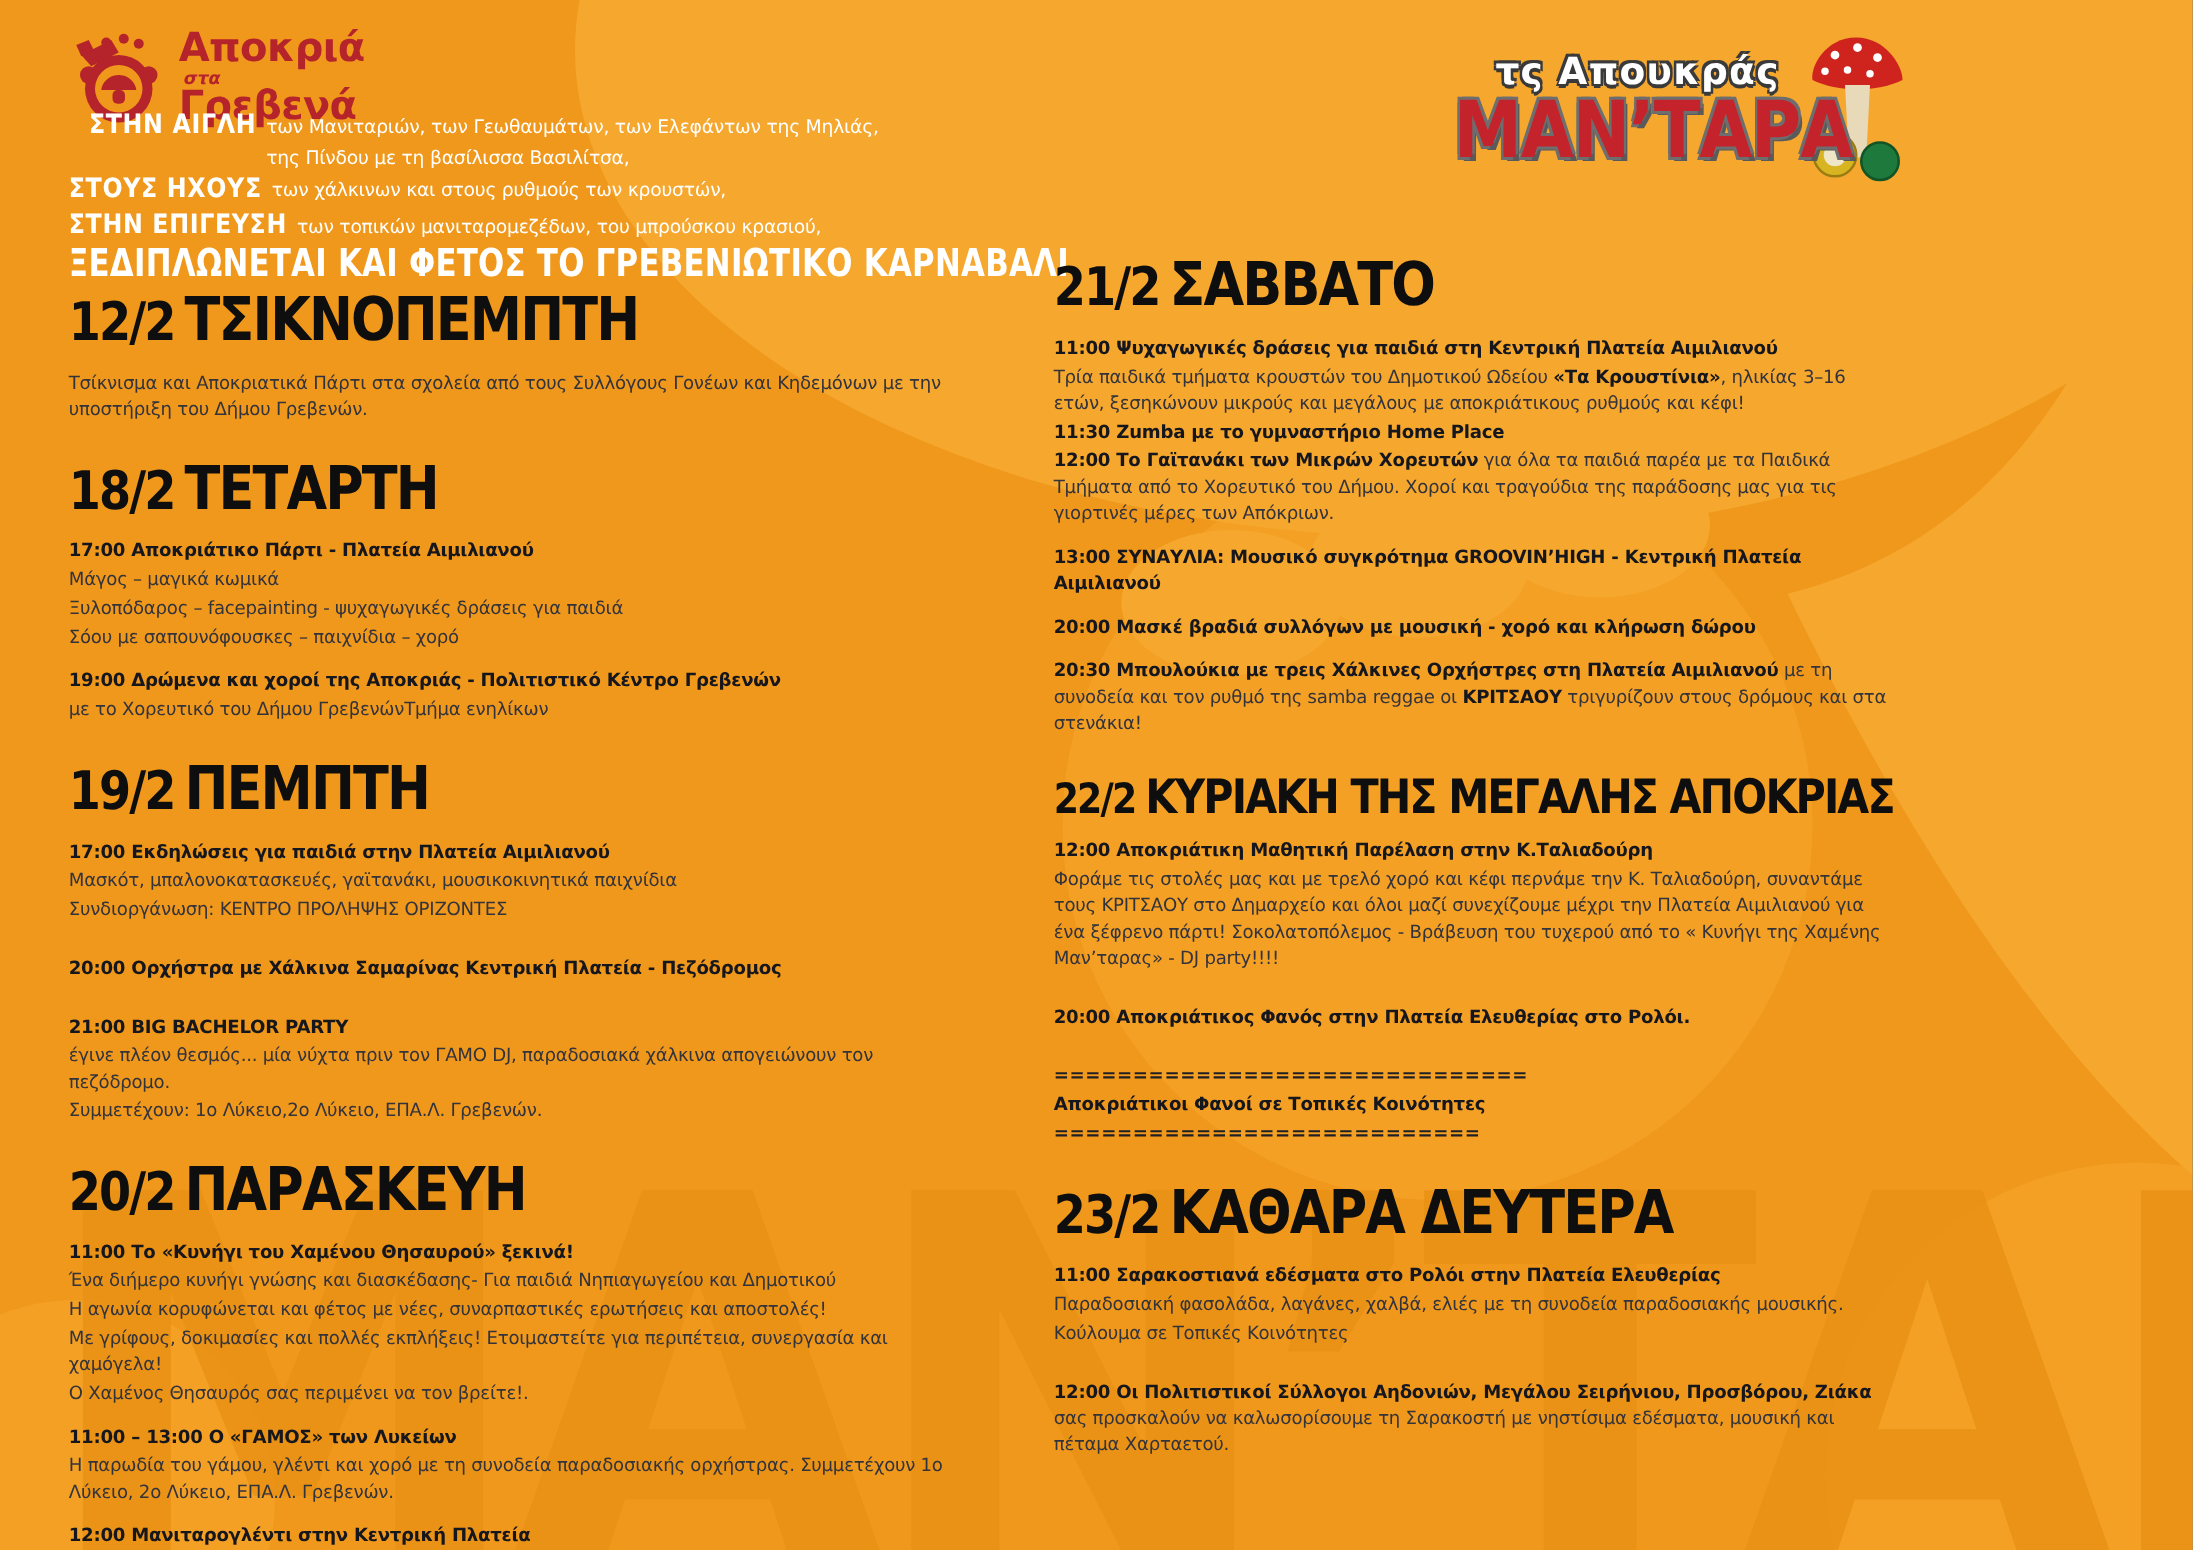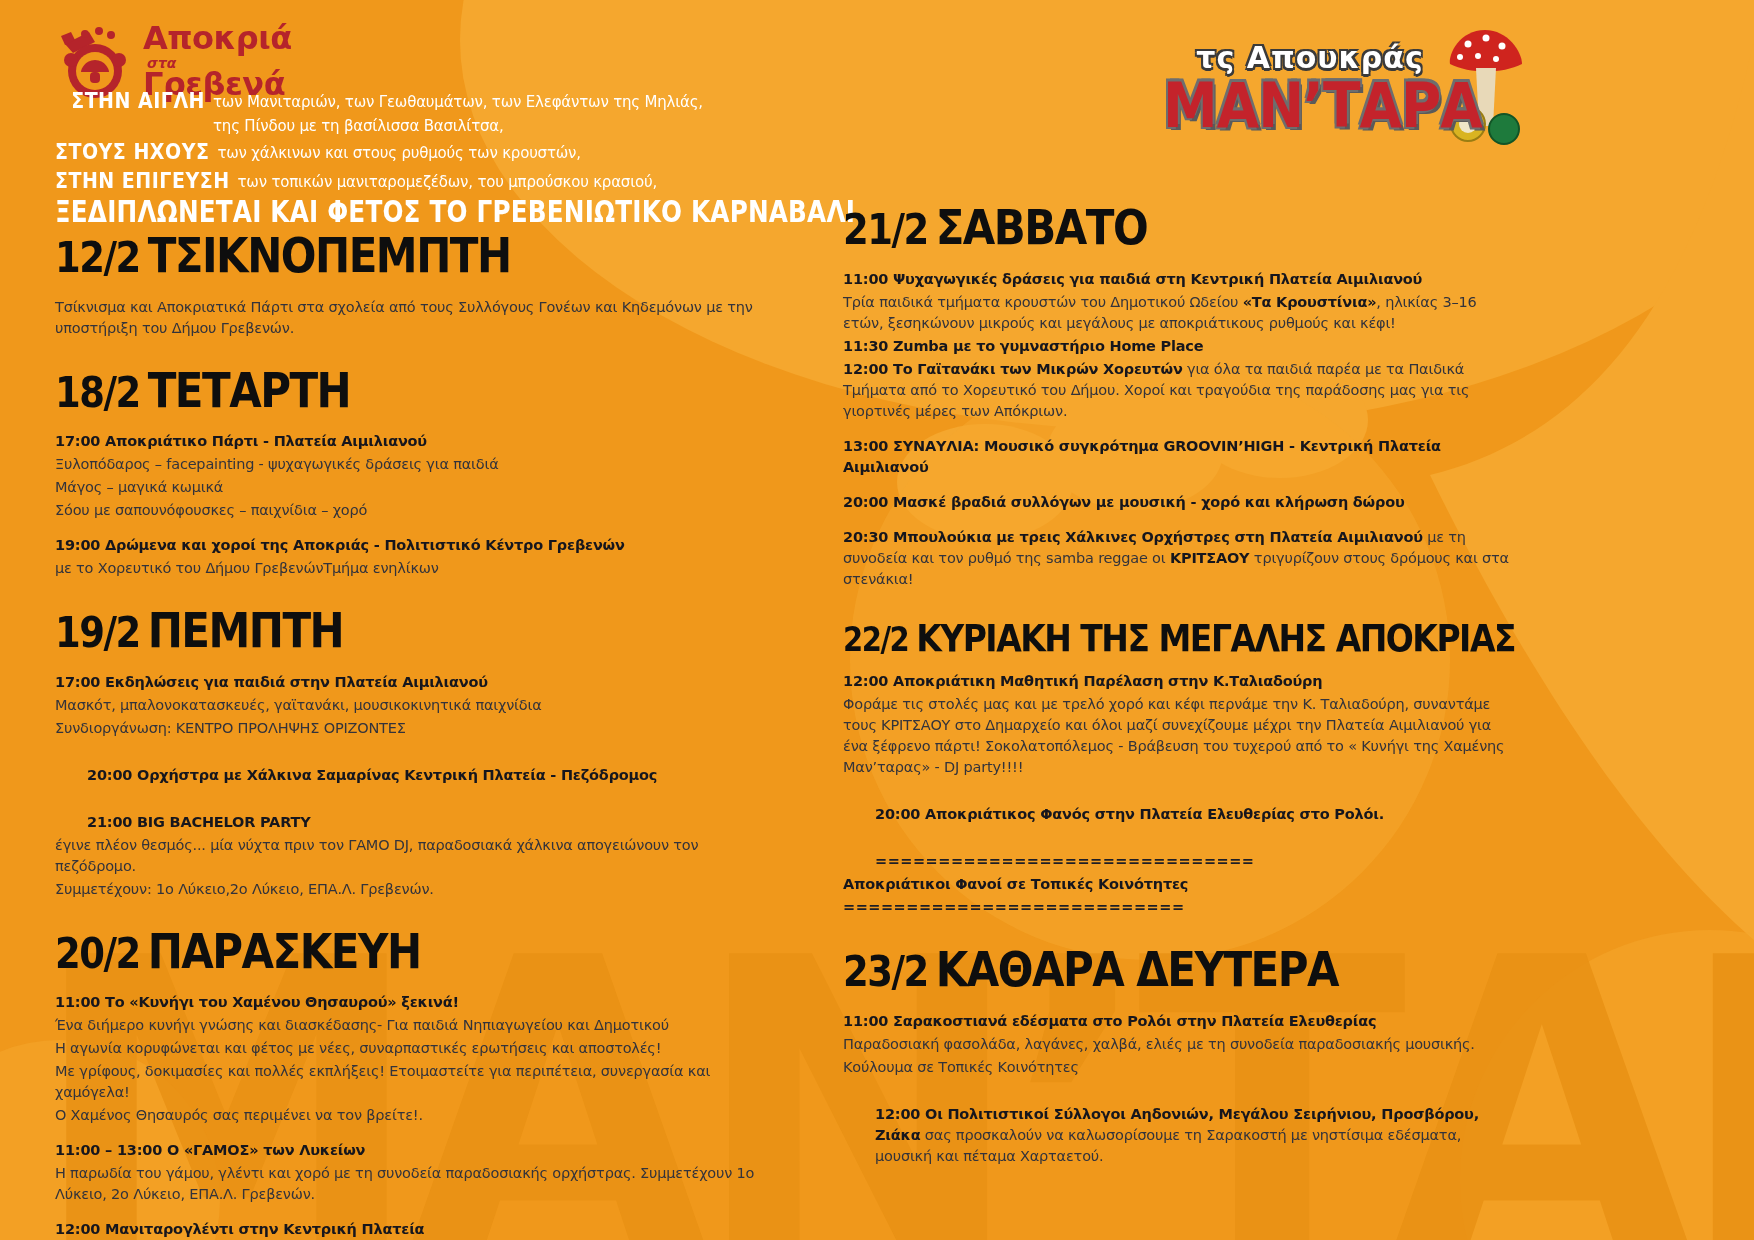--- a/index.html
+++ b/index.html
@@ -62,21 +62,21 @@
     font-weight:800;color:#0E0E0E;font-size:42px;line-height:1.25;
     letter-spacing:-1.5px;white-space:nowrap;margin:30px 0 10px 0;
     transform:scaleY(1.15);transform-origin:left bottom;
   }
   .day.first{margin-top:0;}
   .day.long{font-size:33px;}
   .day .date{font-size:.88em;margin-right:8px;}
   .ln{margin:2px 0;font-size:14.5px;line-height:1.45;color:#33333B;letter-spacing:-.2px;}
   .ln .b{font-weight:700;color:#16161D;}
   .g{margin-top:14px;}
-  .gg{margin-top:26px;margin-left:32px;}
+  .gg{margin-top:26px;}
   .sep{font-weight:700;letter-spacing:.5px;color:#1E1E26;}
 </style>
 </head>
 <body>
 
 <div class="poster">
 
   <svg class="bgshapes" width="1754" height="1240" viewBox="0 0 1754 1240">
     <ellipse cx="1150" cy="40" rx="690" ry="390" fill="#F5A72E"></ellipse>
     <path d="M1754 40 C1690 330 1570 440 1430 475 C1540 700 1650 850 1754 940 Z" fill="#F5A72E"></path>
@@ -156,22 +156,22 @@
     </div>
     <div class="headline">ΞΕΔΙΠΛΩΝΕΤΑΙ ΚΑΙ ΦΕΤΟΣ ΤΟ ΓΡΕΒΕΝΙΩΤΙΚΟ ΚΑΡΝΑΒΑΛΙ</div>
 
     <div class="colL">
 
       <h2 class="day first"><span class="date">12/2</span><span>ΤΣΙΚΝΟΠΕΜΠΤΗ</span></h2>
       <p class="ln"><span>Τσίκνισμα και Αποκριατικά Πάρτι στα σχολεία από τους Συλλόγους Γονέων και Κηδεμόνων με την υποστήριξη  του Δήμου Γρεβενών.</span></p>
 
       <h2 class="day"><span class="date">18/2</span><span>ΤΕΤΑΡΤΗ</span></h2>
       <p class="ln"><span class="b">17:00 Αποκριάτικο Πάρτι - Πλατεία Αιμιλιανού</span></p>
+      <p class="ln"><span>Μάγος – μαγικά κωμικά</span></p>
       <p class="ln"><span>Ξυλοπόδαρος – facepainting - ψυχαγωγικές δράσεις για παιδιά</span></p>
-      <p class="ln"><span>Μάγος – μαγικά κωμικά</span></p>
       <p class="ln"><span>Σόου με σαπουνόφουσκες – παιχνίδια – χορό</span></p>
       <p class="ln g"><span class="b">19:00  Δρώμενα και χοροί της Αποκριάς - Πολιτιστικό Κέντρο Γρεβενών</span></p>
       <p class="ln"><span>με το Χορευτικό του  Δήμου ΓρεβενώνΤμήμα ενηλίκων</span></p>
 
       <h2 class="day"><span class="date">19/2</span><span>ΠΕΜΠΤΗ</span></h2>
       <p class="ln"><span class="b">17:00 Εκδηλώσεις για παιδιά στην Πλατεία Αιμιλιανού</span></p>
       <p class="ln"><span>Μασκότ, μπαλονοκατασκευές, γαϊτανάκι, μουσικοκινητικά παιχνίδια</span></p>
       <p class="ln"><span>Συνδιοργάνωση: ΚΕΝΤΡΟ ΠΡΟΛΗΨΗΣ ΟΡΙΖΟΝΤΕΣ</span></p>
       <p class="ln gg"><span class="b">20:00 Ορχήστρα με Χάλκινα Σαμαρίνας Κεντρική Πλατεία - Πεζόδρομος</span></p>
       <p class="ln gg"><span class="b">21:00 BIG BACHELOR PARTY</span></p>

